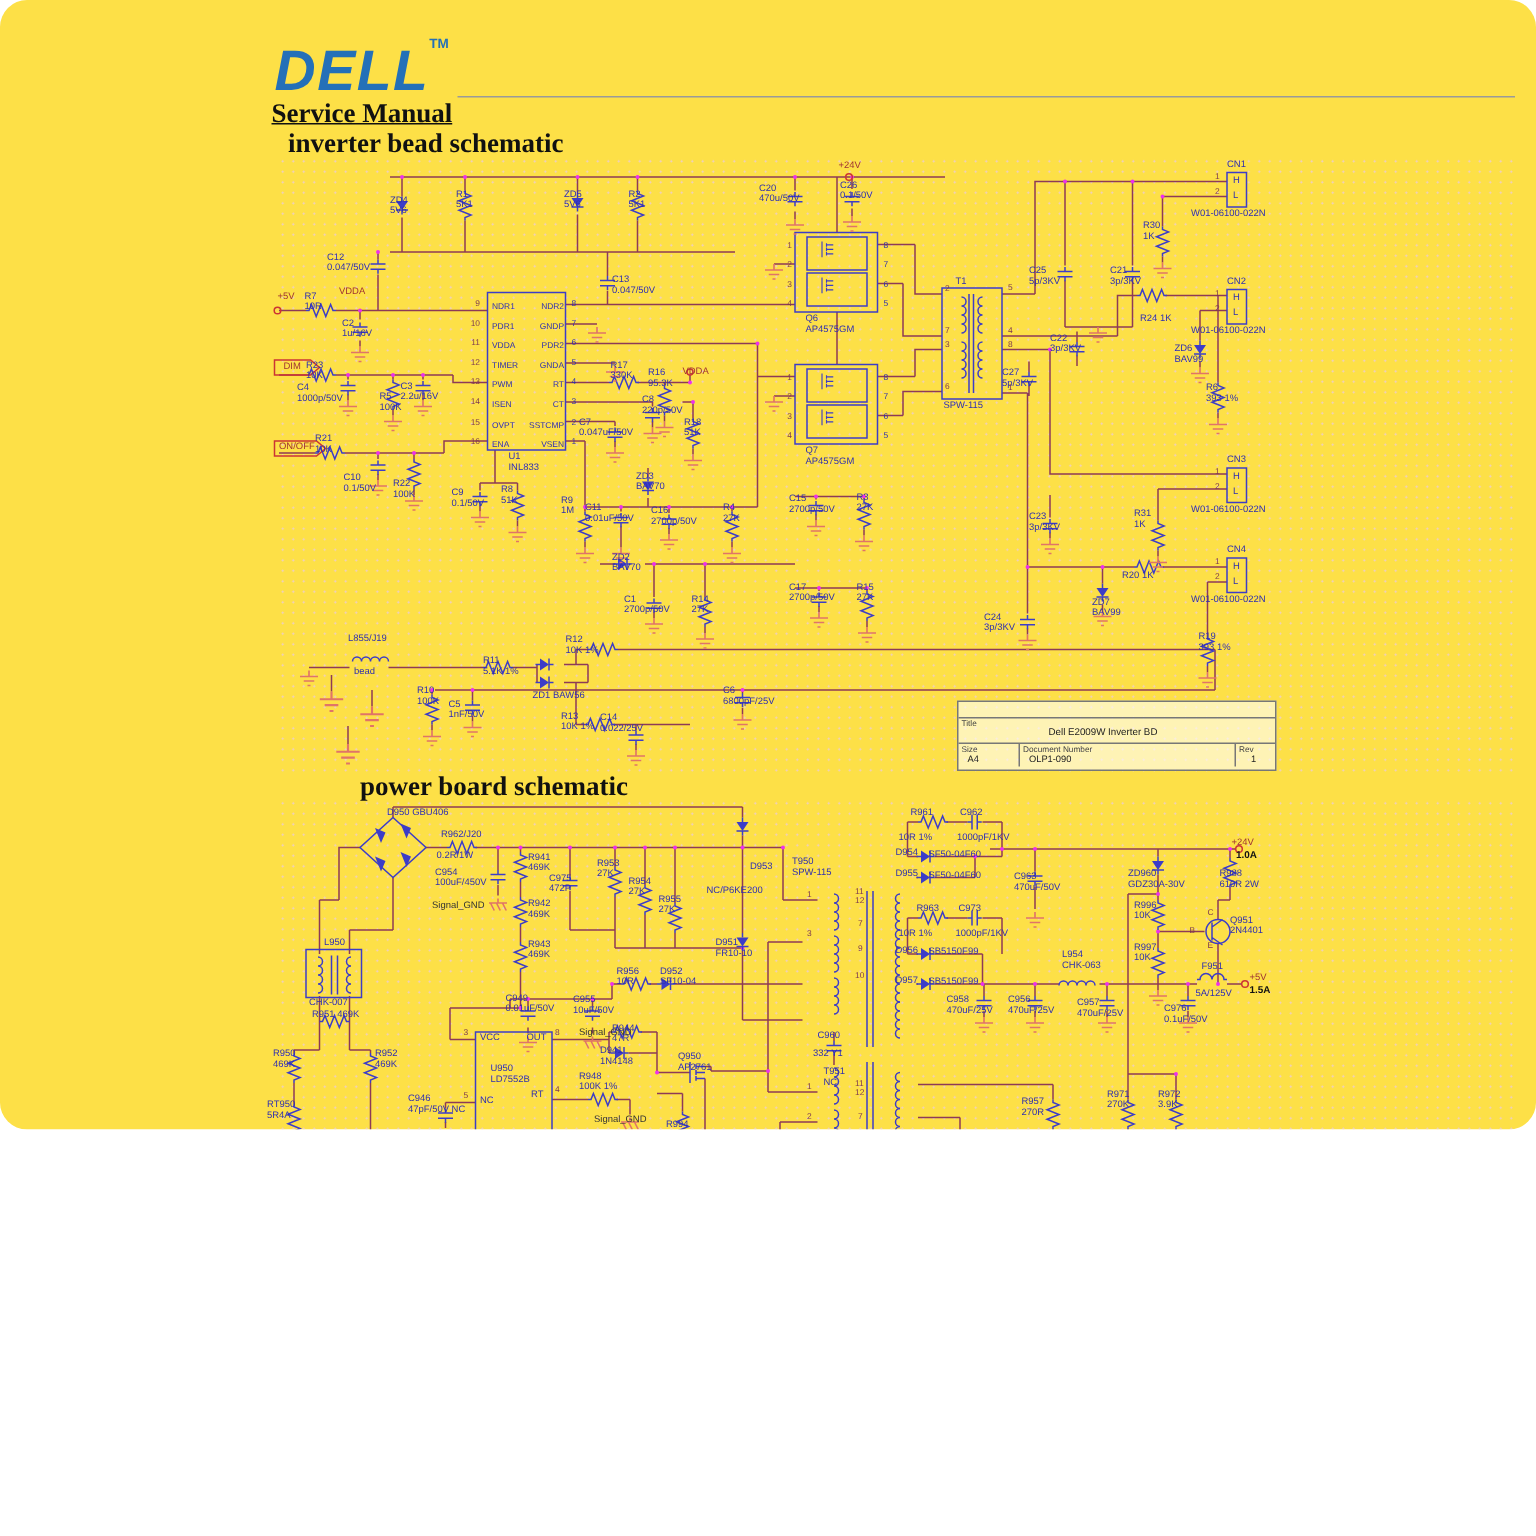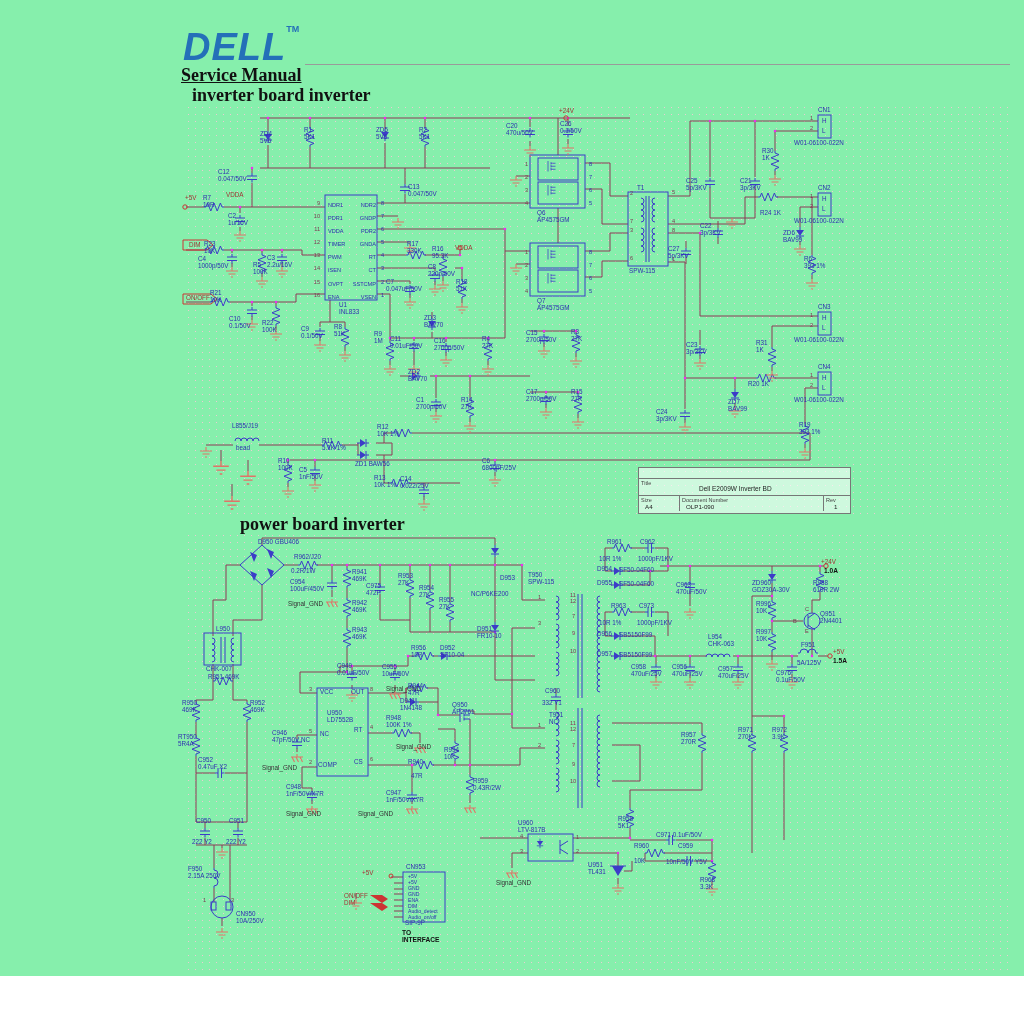--- a/index.html
+++ b/index.html
@@ -1,17 +1,17 @@
 <!DOCTYPE html>
 <html><head>
 <meta charset="utf-8">
 <style>
   html,body{margin:0;padding:0;background:#fff;}
-  .page{position:relative;width:1024px;height:976px;background:#86efac;overflow:hidden;
-        font-family:"Liberation Sans",sans-serif;}
+  .page{position:relative;width:1024px;height:753px;background:#fde047;overflow:hidden;
+        font-family:"Liberation Sans",sans-serif;border-radius:18px;}
   .logo{position:absolute;left:183px;top:24px;font-family:"Liberation Sans",sans-serif;
         font-weight:bold;font-size:38px;letter-spacing:1px;color:#2470b8;font-style:italic;}
   .logo .tm{font-size:9px;vertical-align:28px;font-style:normal;letter-spacing:0;}
   .hline{position:absolute;left:305px;top:64px;width:705px;height:1px;background:#9a9a9a;}
   .svc{position:absolute;left:181px;top:65px;font-family:"Liberation Serif",serif;
        font-weight:bold;font-size:18px;color:#111;text-decoration:underline;}
   .h-inv{position:absolute;left:192px;top:85px;font-family:"Liberation Serif",serif;
        font-weight:bold;font-size:18px;color:#111;}
   .h-pwr{position:absolute;left:240px;top:514px;font-family:"Liberation Serif",serif;
        font-weight:bold;font-size:18px;color:#111;}
@@ -51,22 +51,22 @@
   .tb-val{position:absolute;left:6px;top:7px;font-size:6.2px;color:#222;}
 </style>
 </head>
 <body>
 
 <div class="page">
 
   <div class="logo"><span>DELL</span><span class="tm">TM</span></div>
   <div class="hline"></div>
   <div class="svc">Service Manual</div>
-  <div class="h-inv">inverter board inverter</div>
-  <div class="h-pwr">power board inverter</div>
+  <div class="h-inv">inverter bead schematic</div>
+  <div class="h-pwr">power board schematic</div>
 
   <div id="sheet-inv" class="sheet"></div>
   <div id="sheet-pwr" class="sheet"></div>
 
   <svg class="draw" width="1024" height="1024" viewBox="0 0 1024 1024">
     <defs>
       <g id="rv">
           <path class="cmp" d="M0,0v2l4,1.6-8,3.2 8,3.2-8,3.2 8,3.2-4,1.6v2"></path>
         </g>
       <g id="cv">

